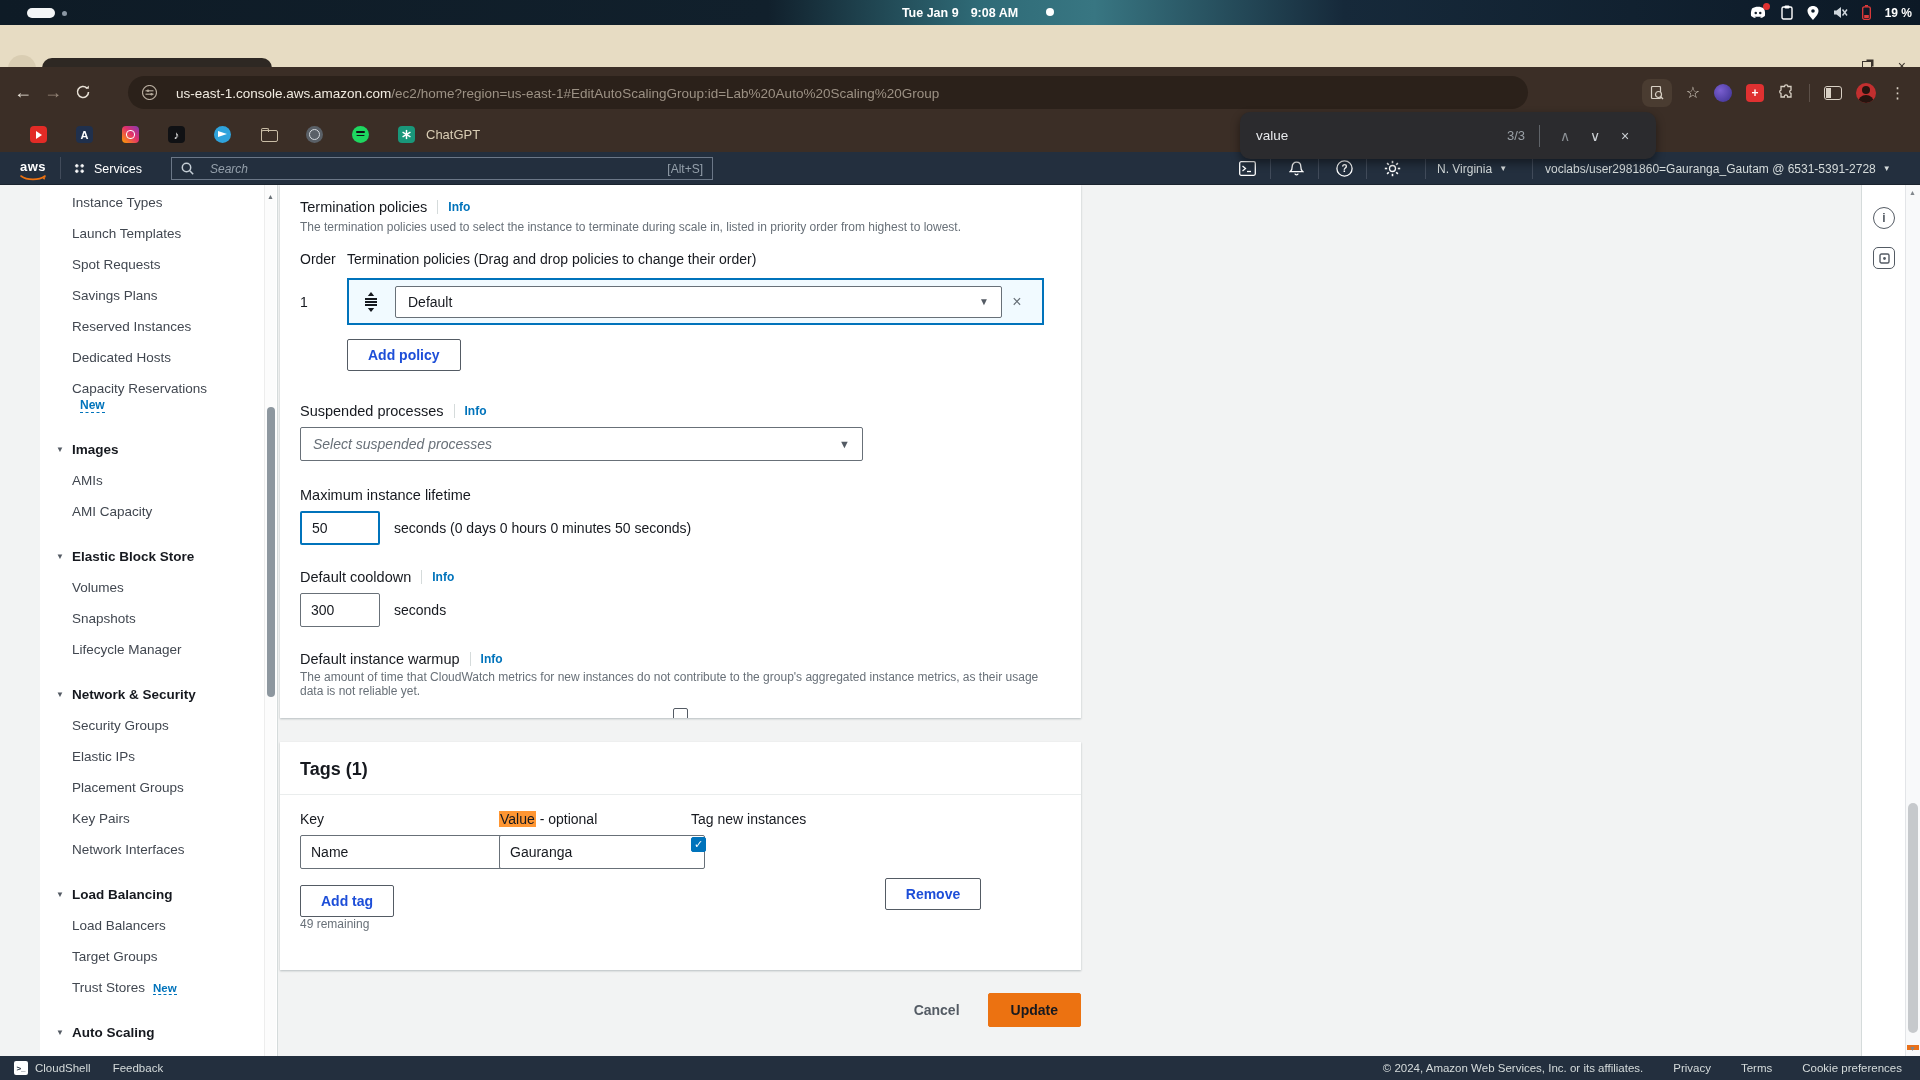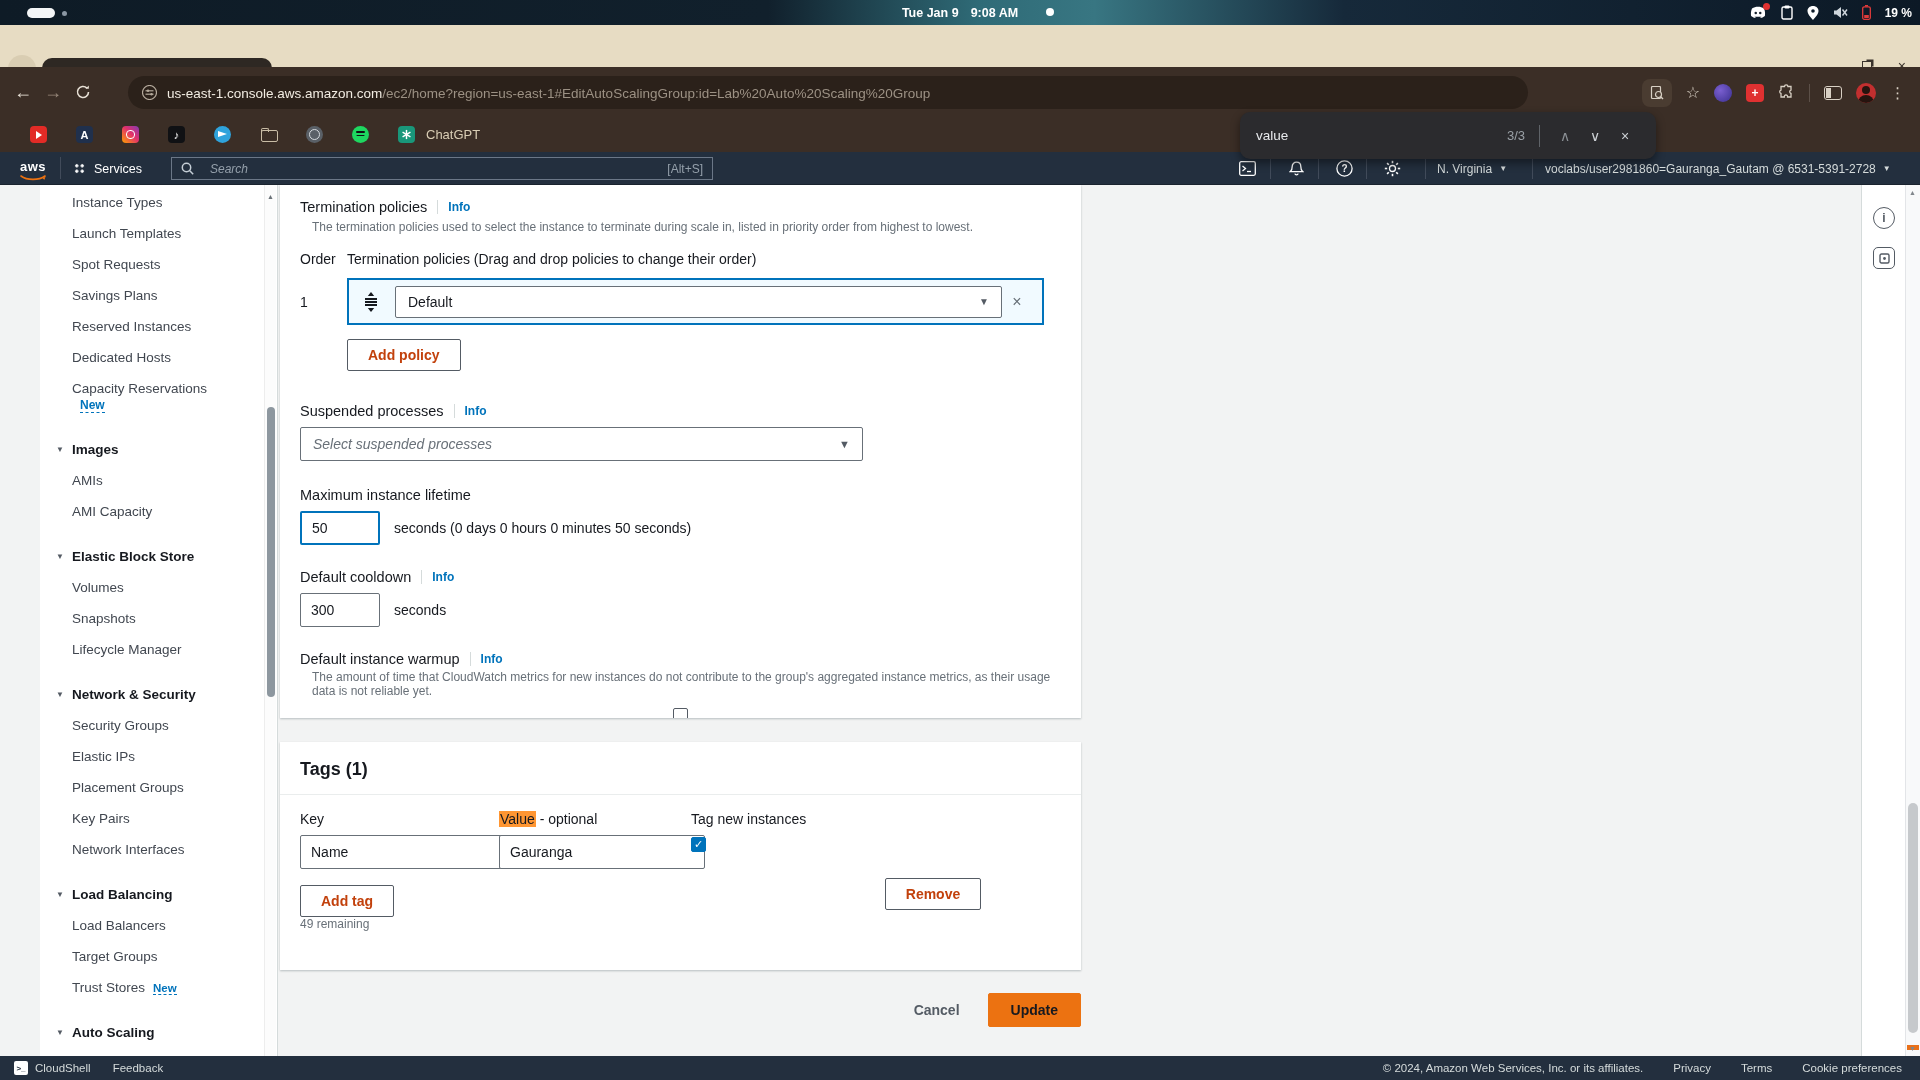--- a/index.html
+++ b/index.html
@@ -36,21 +36,21 @@
   .fav-ec2:after { content:""; position:absolute; left:3px; top:3px; right:3px; bottom:3px; border:1.5px solid #fff; border-radius:1px; }
   .fav-docs { background:#3086f6; }
   .fav-docs:after { content:""; position:absolute; left:4px; top:5px; width:8px; height:1.5px; background:#fff; box-shadow:0 3px 0 #fff, 0 6px 0 #fff; }
   .fav-globe { background:#5a6067; border-radius:50%; }
   .fav-globe:after { content:""; position:absolute; left:3px; top:3px; right:3px; bottom:3px; border:1px solid #cfd4d9; border-radius:50%; }
 
   
   .urlbar { position:absolute; top:67px; left:0; width:1920px; height:50px; background:#3b2e26; display:flex; align-items:center; }
   .navbtn { width:30px; height:30px; display:flex; align-items:center; justify-content:center; color:#e8e1d6; font-size:18px; }
   .navbtn.fwd { color:#99897b; }
-  .urlpill { position:absolute; left:128px; top:9px; width:1400px; height:33px; border-radius:17px; background:#2b211a; display:flex; align-items:center; padding:0 14px; gap:10px; }
+  .urlpill { position:absolute; left:128px; top:9px; width:1400px; height:33px; border-radius:17px; background:#2b211a; display:flex; align-items:center; padding:0 14px; gap:19px; }
   .url-domain { color:#f2ece2; font-size:13.5px; }
   .url-path { color:#9c9184; font-size:13.5px; white-space:nowrap; overflow:hidden; }
   .url-right { position:absolute; right:14px; top:9px; height:33px; display:flex; align-items:center; gap:14px; }
   .findpill { background:#4a3c31; border-radius:8px; width:30px; height:28px; display:flex; align-items:center; justify-content:center; }
   .staric { color:#d8d0c4; font-size:16px; }
   .ext-circle { width:18px; height:18px; border-radius:50%; background:radial-gradient(circle at 35% 35%, #7a5fd0, #3a2f8f); }
   .ext-red { width:18px; height:18px; border-radius:4px; background:#e03131; color:#fff; font-size:12px; font-weight:bold; display:flex; align-items:center; justify-content:center; }
   .vbar { width:1px; height:18px; background:#5c5048; }
   .sidepanel-ic { width:18px; height:14px; border:1.5px solid #d8d0c4; border-radius:3px; position:relative; }
   .sidepanel-ic:after { content:""; position:absolute; left:1px; top:1px; bottom:1px; width:5px; background:#d8d0c4; }
@@ -112,31 +112,31 @@
   .side-scroll .up { position:absolute; top:8px; left:2px; font-size:7px; color:#6b7278; }
   .side-thumb { position:absolute; left:2px; top:222px; width:8px; height:290px; background:#8d979f; border-radius:4px; }
 
   
   .panel { position:absolute; left:280px; width:801px; background:#fff; box-shadow:0 1px 2px rgba(0,28,36,.25); }
   .panel1 { top:0; height:533px; padding:14px 20px 0 20px; overflow:hidden; }
   .fld-title-row { display:flex; align-items:center; gap:10px; }
   .fld-title { font-size:14.5px; color:#16191f; }
   .lblvdiv { width:1px; height:14px; background:#d5dbdb; }
   .info-link { color:#0073bb; font-size:12px; font-weight:bold; cursor:pointer; }
-  .desc { color:#687078; font-size:12px; margin-top:5px;margin-left:12px; }
+  .desc { color:#687078; font-size:12px; margin-top:5px; }
   .order-row { display:flex; margin-top:17px; font-size:14px; color:#16191f; }
   .order-col { width:47px; }
   .policy-row { display:flex; margin-top:11px; padding-right:17px; align-items:stretch; }
   .row-idx { width:47px; display:flex; align-items:center; font-size:14px; color:#16191f; }
   .policy-box { flex:1; border:2px solid #0073bb; background:#f1faff; display:flex; align-items:center; padding:0 10px 0 14px; height:47px; }
   .drag-ic { margin-right:16px; display:flex; }
   .pol-select { flex:1; height:32px; background:#fff; border:1px solid #687078; border-radius:2px; display:flex; align-items:center; padding:0 12px; font-size:14px; color:#16191f; }
   .pol-select .car { margin-left:auto; font-size:10px; color:#545b64; }
   .xbtn { width:30px; text-align:center; color:#687078; font-size:16px; }
-  .btn-sec { display:inline-block; border:1px solid #545b64; border-radius:2px; background:#fff; color:#c2410c; font-weight:bold; font-size:14px; padding:7px 20px; cursor:pointer; }
+  .btn-sec { display:inline-block; border:1px solid #545b64; border-radius:2px; background:#fff; color:#1d4ed8; font-weight:bold; font-size:14px; padding:7px 20px; cursor:pointer; }
   .addpol { margin:14px 0 0 47px; }
   .group-lbl-row { display:flex; align-items:center; gap:10px; margin-top:30px; }
   .susp-dd { margin-top:8px; width:563px; height:34px; border:1px solid #687078; border-radius:2px; background:#fff; display:flex; align-items:center; padding:0 12px; }
   .susp-dd .ph { color:#687078; font-size:14px; font-style:italic; flex:1; }
   .susp-dd .car { font-size:11px; color:#545b64; }
   .inp-row { display:flex; align-items:center; gap:14px; margin-top:8px; }
   .txtinp { width:80px; height:34px; border:1px solid #687078; border-radius:2px; font-size:14px; color:#16191f; padding:0 10px; font-family:"Liberation Sans",sans-serif; background:#fff; }
   .txtinp.focus { border:2px solid #0073bb; }
   .suffix { font-size:14px; color:#16191f; }
   .chk-row { display:flex; align-items:center; gap:9px; margin-top:10px; font-size:14px; color:#16191f;flex-direction:column; }

